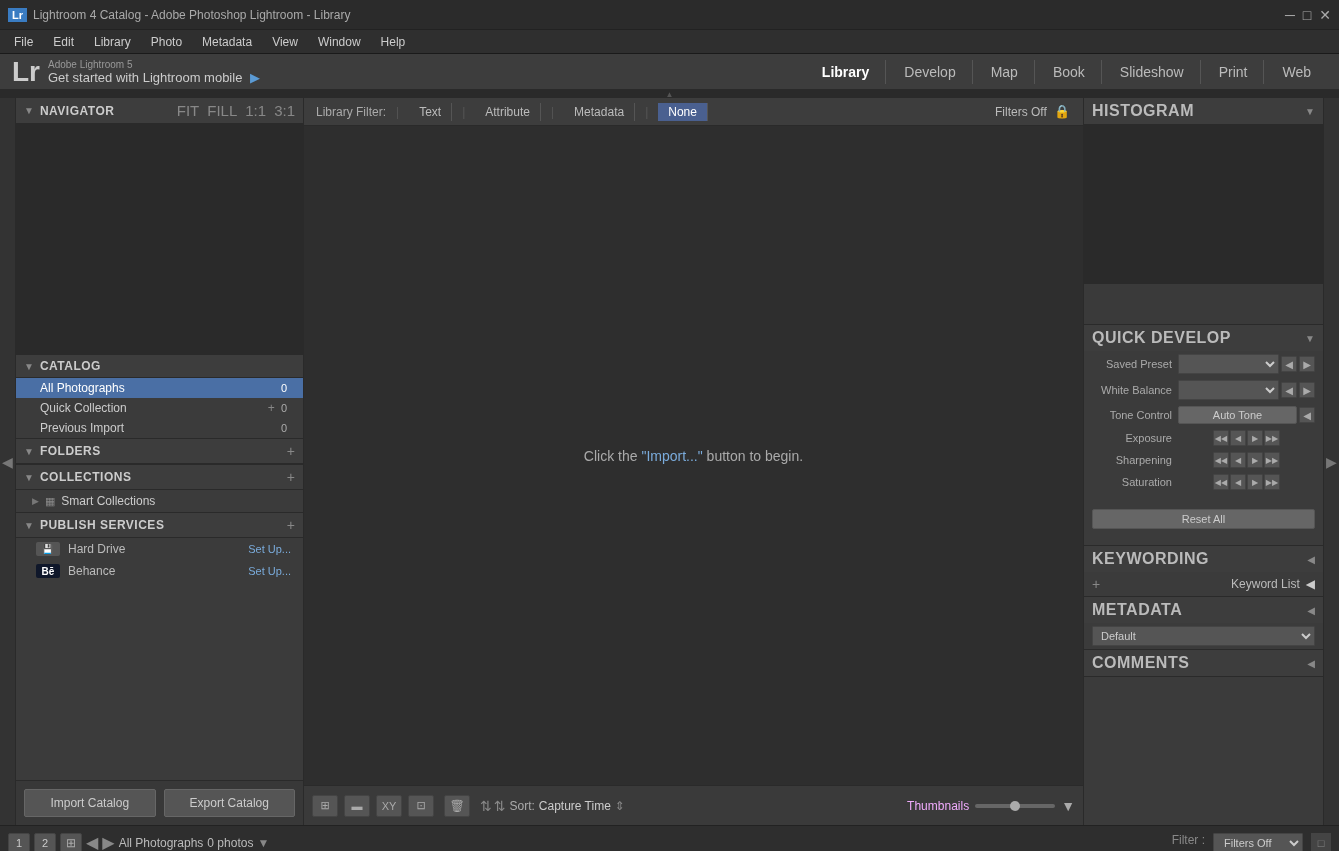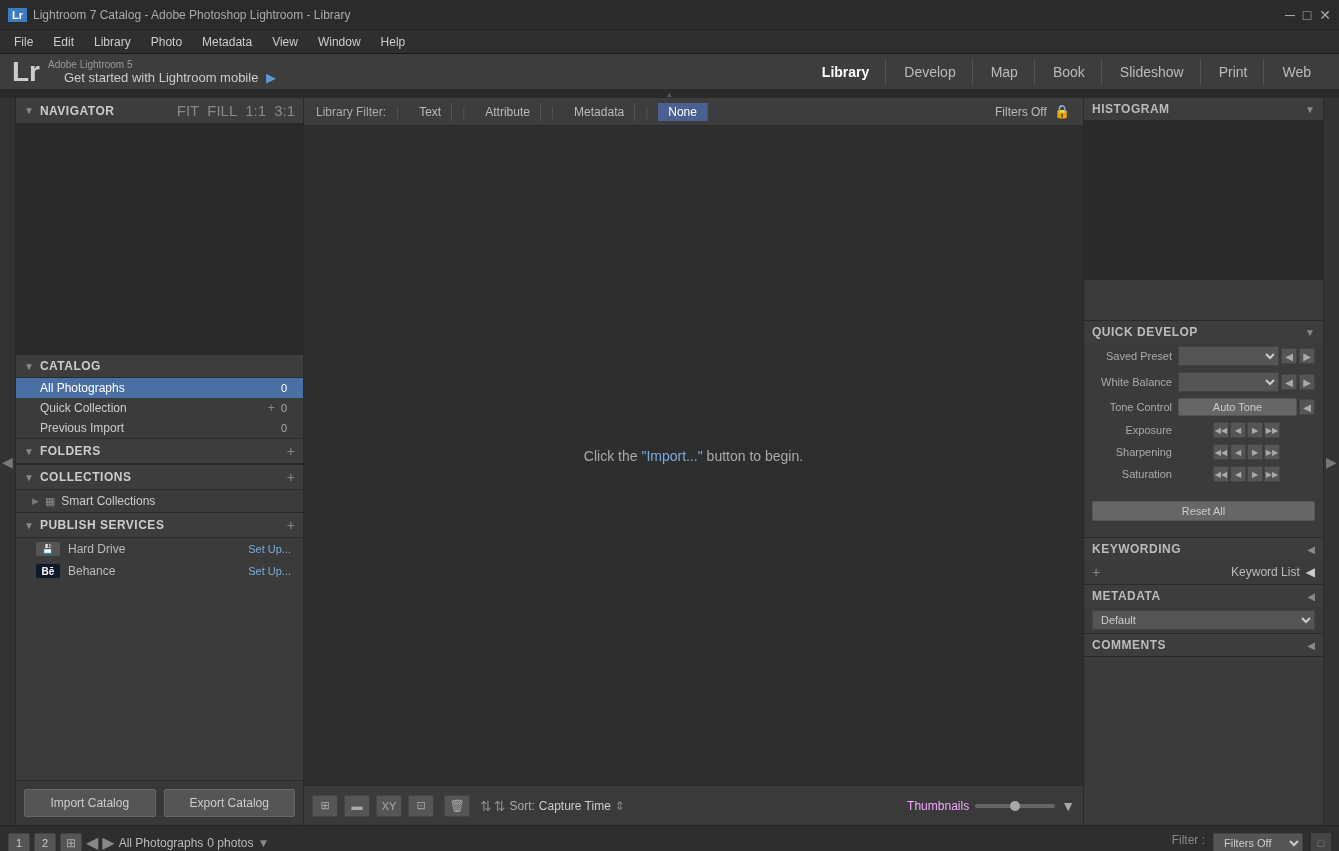--- a/index.html
+++ b/index.html
@@ -16,21 +16,21 @@
     
     #menubar { background: #2f2f2f; height: 24px; display: flex; align-items: flex-end; padding: 0 4px; border-bottom: 1px solid #1a1a1a; }
     #menubar span { color: #ccc; padding: 0 10px; font-size: 12px; cursor: pointer; height: 100%; display: flex; align-items: center; }
 
     
     #top-strip { background: #3d3d3d; height: 36px; display: flex; align-items: center; padding: 0 12px; justify-content: space-between; border-bottom: 1px solid #2a2a2a; }
     #top-strip .lr-logo { display: flex; align-items: center; gap: 8px; }
     #top-strip .lr-logo .lr-badge { font-size: 28px; font-weight: bold; color: #ccc; line-height: 1; }
     #top-strip .lr-logo .lr-text { display: flex; flex-direction: column; }
     #top-strip .lr-logo .lr-text .adobe { font-size: 10px; color: #999; }
-    #top-strip .lr-logo .lr-text .mobile { font-size: 13px; color: #ccc; margin-left: 16px; }
+    #top-strip .lr-logo .lr-text .mobile { font-size: 13px; color: #ccc; }
     #top-strip .lr-logo .lr-text .arrow { color: #5b9bd5; margin-left: 4px; }
     #top-strip .nav-tabs { display: flex; align-items: center; gap: 2px; }
     #top-strip .nav-tabs .nav-item { color: #bbb; padding: 4px 16px; font-size: 14px; cursor: pointer; border-right: 1px solid #555; }
     #top-strip .nav-tabs .nav-item.active { color: #fff; font-weight: bold; }
     #top-strip .nav-tabs .nav-item:last-child { border-right: none; }
 
     
     #main { display: flex; height: calc(851px - 30px - 24px - 36px - 34px); }
 
     
@@ -130,21 +130,21 @@
     .qd-control { flex: 1; display: flex; align-items: center; gap: 2px; }
     .qd-select { flex: 1; background: #555; border: 1px solid #444; color: #ccc; font-size: 11px; padding: 2px 4px; border-radius: 1px; }
     .qd-arrow { width: 16px; height: 16px; background: #555; border: 1px solid #444; display: flex; align-items: center; justify-content: center; cursor: pointer; color: #aaa; font-size: 10px; border-radius: 1px; }
     .qd-arrows-group { display: flex; align-items: center; gap: 1px; flex: 1; justify-content: center; }
     .qd-arrows-group .small-arr { width: 16px; height: 16px; background: #555; border: 1px solid #444; display: flex; align-items: center; justify-content: center; cursor: pointer; color: #aaa; font-size: 8px; border-radius: 1px; }
     .auto-tone-btn { background: #666; border: 1px solid #555; color: #ccc; font-size: 11px; padding: 2px 10px; cursor: pointer; border-radius: 2px; flex: 1; }
     .reset-all-btn { background: #666; border: 1px solid #555; color: #ccc; font-size: 11px; padding: 3px 10px; cursor: pointer; border-radius: 2px; margin: 16px auto; display: block; width: calc(100% - 16px); }
 
     
     .right-section-header { background: #3d3d3d; padding: 4px 8px; display: flex; align-items: center; justify-content: space-between; cursor: pointer; }
-    .right-section-header .rs-label { color: #bbb; font-size: 12px; font-weight: bold; text-transform: uppercase; letter-spacing: 0.5px; }
+    .right-section-header .rs-label { color: #bbb; font-size: 16px; font-weight: bold; text-transform: uppercase; letter-spacing: 0.5px; }
     .right-section-header .rs-triangle { color: #888; font-size: 10px; }
 
     #kw-plus-row { display: flex; align-items: center; padding: 4px 8px; gap: 6px; }
     #kw-plus-row .plus { color: #888; font-size: 14px; cursor: pointer; }
 
     .metadata-row { display: flex; align-items: center; padding: 3px 8px; gap: 6px; }
     .metadata-row .md-select { flex: 1; background: #555; border: 1px solid #444; color: #ccc; font-size: 11px; padding: 2px 4px; border-radius: 1px; }
 
     
     #right-arrow { width: 16px; background: #333; display: flex; align-items: center; justify-content: center; cursor: pointer; border-left: 1px solid #2a2a2a; }
@@ -173,21 +173,21 @@
     
     input[type=range] { -webkit-appearance: none; height: 4px; background: #666; border-radius: 2px; outline: none; }
     input[type=range]::-webkit-slider-thumb { -webkit-appearance: none; width: 10px; height: 10px; background: #aaa; border-radius: 50%; cursor: pointer; }
   </style>
 </head>
 <body>
 
 <div id="titlebar">
   <div class="title">
     <span class="lr-icon">Lr</span>
-    <span class="title-text">Lightroom 7 Catalog - Adobe Photoshop Lightroom - Library</span>
+    <span class="title-text">Lightroom 4 Catalog - Adobe Photoshop Lightroom - Library</span>
   </div>
   <div class="win-controls">
     <span>─</span>
     <span>□</span>
     <span>✕</span>
   </div>
 </div>
 
 <div id="menubar">
   <span>File</span>

